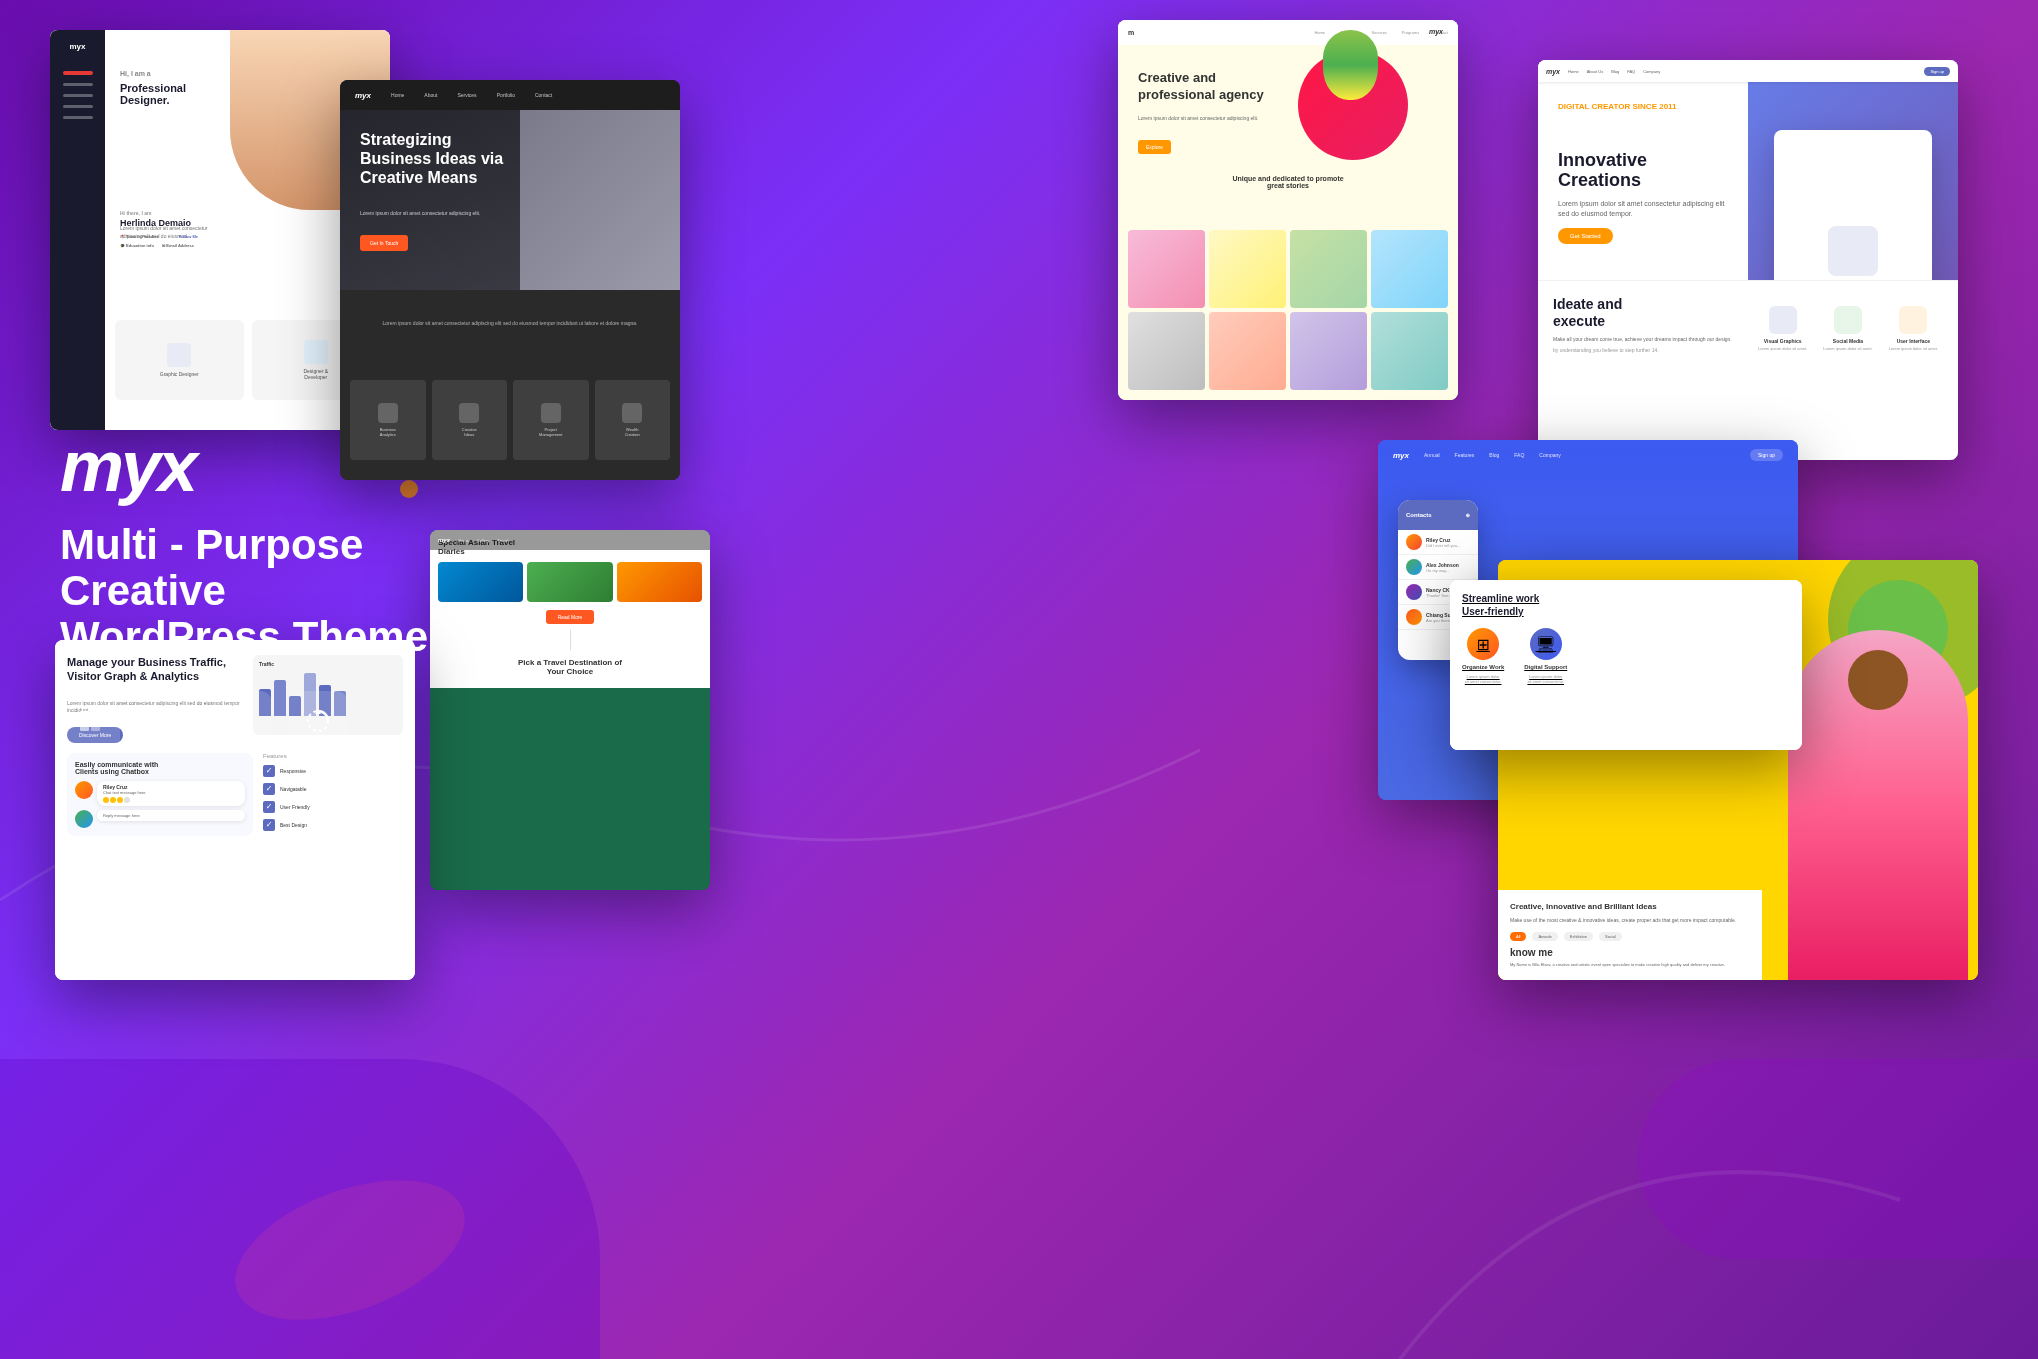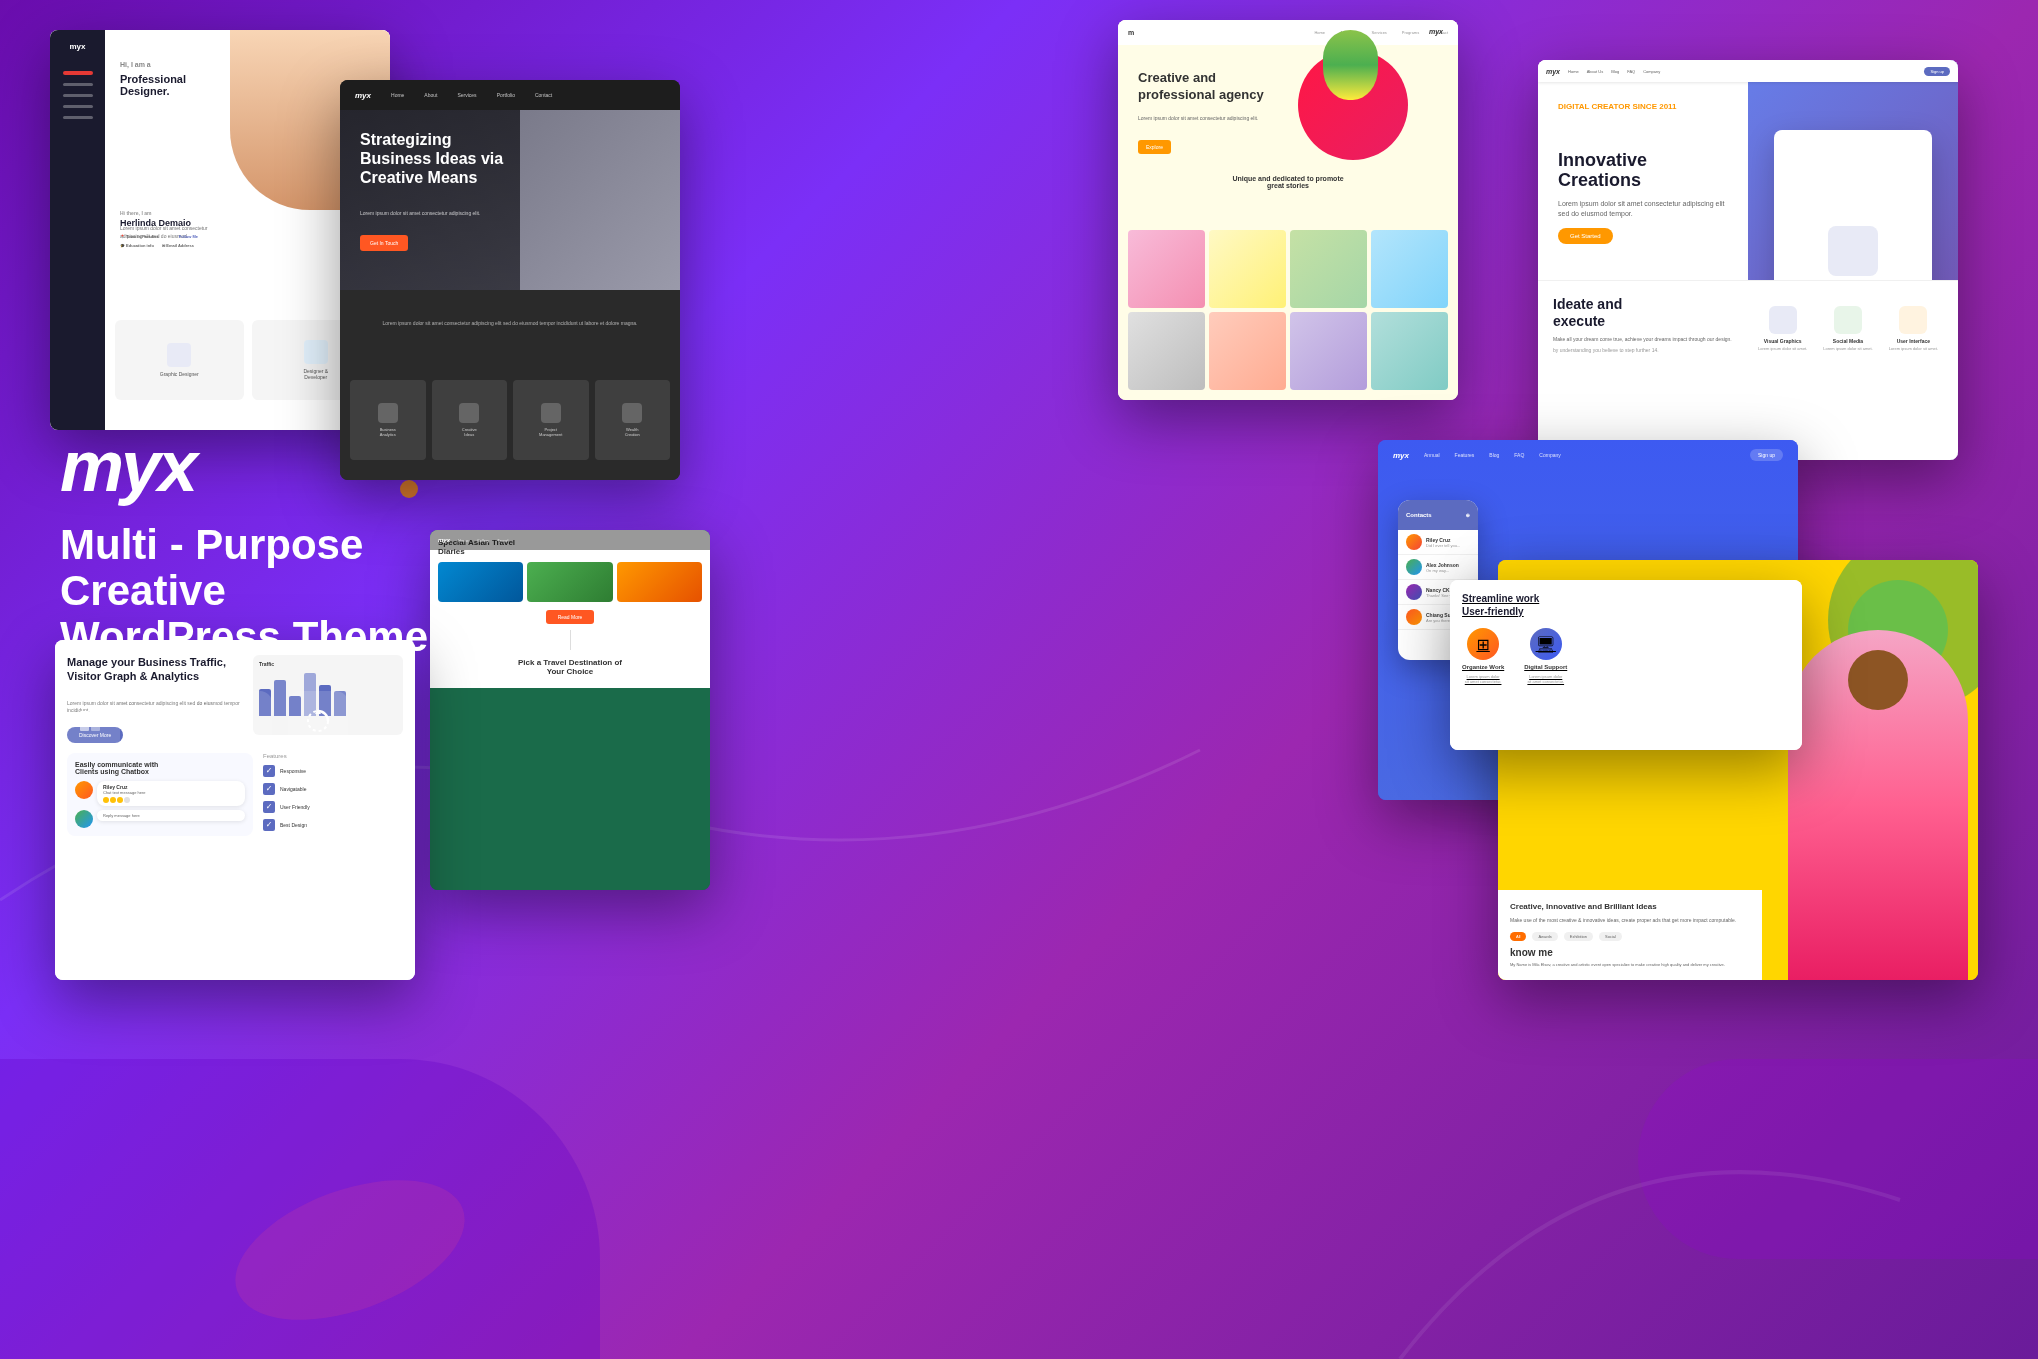--- a/index.html
+++ b/index.html
@@ -221,21 +221,21 @@
     }
     .ss-designer-photo {
       position: absolute;
       top: 0; right: 0;
       width: 160px; height: 180px;
       background: linear-gradient(135deg, #f5c5a3, #e8956a);
       border-radius: 0 0 0 80px;
     }
     .ss-designer-text {
       position: absolute;
-      top: 31px; left: 15px;
+      top: 40px; left: 15px;
       font-size: 10px;
       font-weight: 900;
       color: #1a1a2e;
       line-height: 1.2;
     }
     .ss-designer-name {
       position: absolute;
       top: 180px; left: 15px;
       font-size: 9px;
       font-weight: bold;

